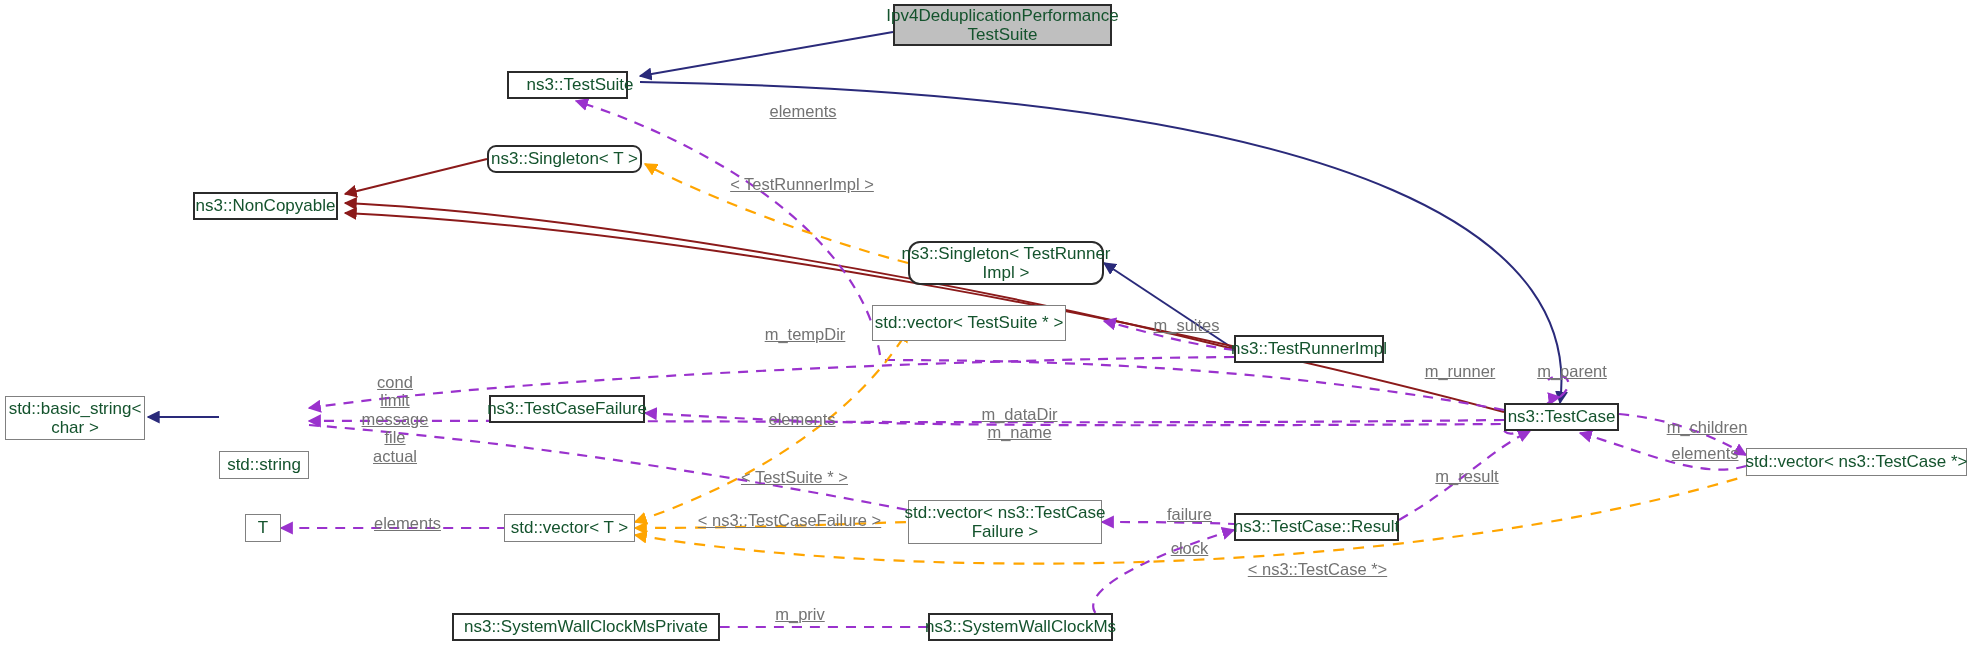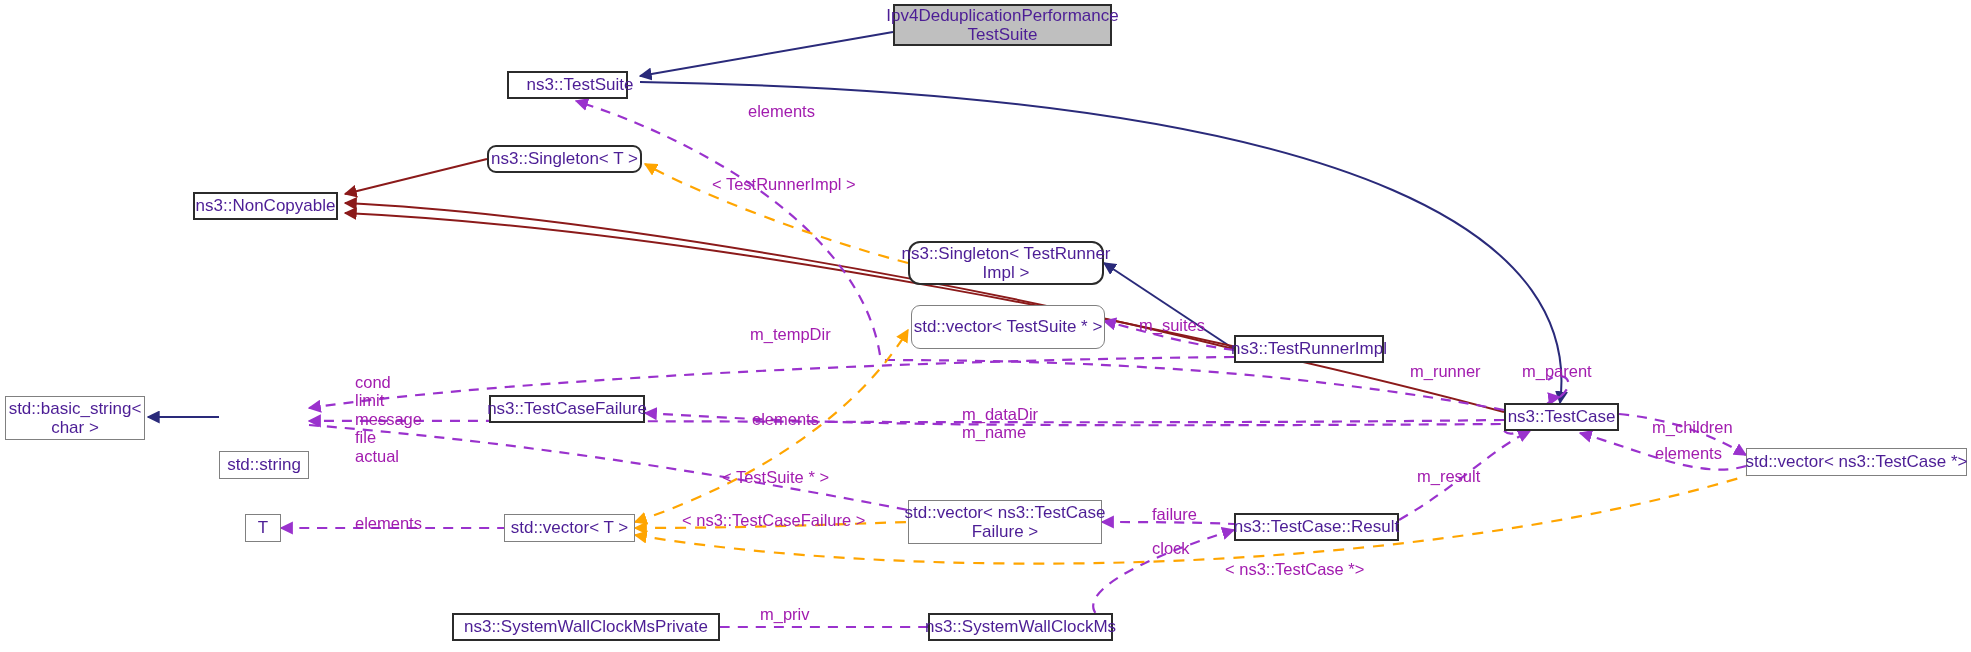--- a/index.html
+++ b/index.html
@@ -25,41 +25,42 @@
   }
   .node {
     position: absolute;
     box-sizing: border-box;
     display: flex;
     align-items: center;
     justify-content: center;
     text-align: center;
     background: #ffffff;
     border: 1px solid #808080;
-    color: #4c1d95;
+    color: #14532d;
     font-size: 17px;
     line-height: 1.12;
     white-space: pre;
     padding: 2px 7px;
   }
   .node.solid {
     border: 2px solid #2b2b2b;
   }
   .node.filled {
     background: #bfbfbf;
     border: 2px solid #2b2b2b;
   }
   .edge-label {
     position: absolute;
-    color: #a21caf;
+    color: #737373;
     font-size: 16.5px;
     line-height: 1.12;
     white-space: pre;
-    text-align: left;
+    text-align: center;
     background: transparent;
+    text-decoration: underline;
   }
 </style>
 </head>
 <body>
 
 <div id="diagram">
 
   <svg id="edge-layer" width="1971" height="652" viewBox="0 0 1971 652">
     <defs>
       <marker id="arrow-blue" viewBox="0 0 10 10" refX="9" refY="5" markerWidth="6.5" markerHeight="6.5" orient="auto-start-reverse">
@@ -121,21 +122,21 @@
 
   <div class="node solid" style="left:507px; top:71px; width:121px; height:28px;padding-left:32px;">ns3::TestSuite</div>
 
   <div class="node solid" style="left:487px; top:145px; width:155px; height:28px;border-radius:9px;">ns3::Singleton&lt; T &gt;</div>
 
   <div class="node solid" style="left:193px; top:192px; width:145px; height:28px;">ns3::NonCopyable</div>
 
   <div class="node solid" style="left:908px; top:241px; width:196px; height:44px;border-radius:12px;">ns3::Singleton&lt; TestRunner
 Impl &gt;</div>
 
-  <div class="node" style="left:911px; top:305px; width:194px; height:44px;border-radius:9px;">std::vector&lt; TestSuite * &gt;</div>
+  <div class="node" style="left:872px; top:305px; width:194px; height:36px;">std::vector&lt; TestSuite * &gt;</div>
 
   <div class="node solid" style="left:1234px; top:335px; width:150px; height:28px;">ns3::TestRunnerImpl</div>
 
   <div class="node" style="left:5px; top:396px; width:140px; height:44px;">std::basic_string&lt;
 char &gt;</div>
 
   <div class="node" style="left:219px; top:403px; width:90px; height:28px;margin-top:48px;">std::string</div>
 
   <div class="node solid" style="left:489px; top:395px; width:156px; height:28px;">ns3::TestCaseFailure</div>
 

